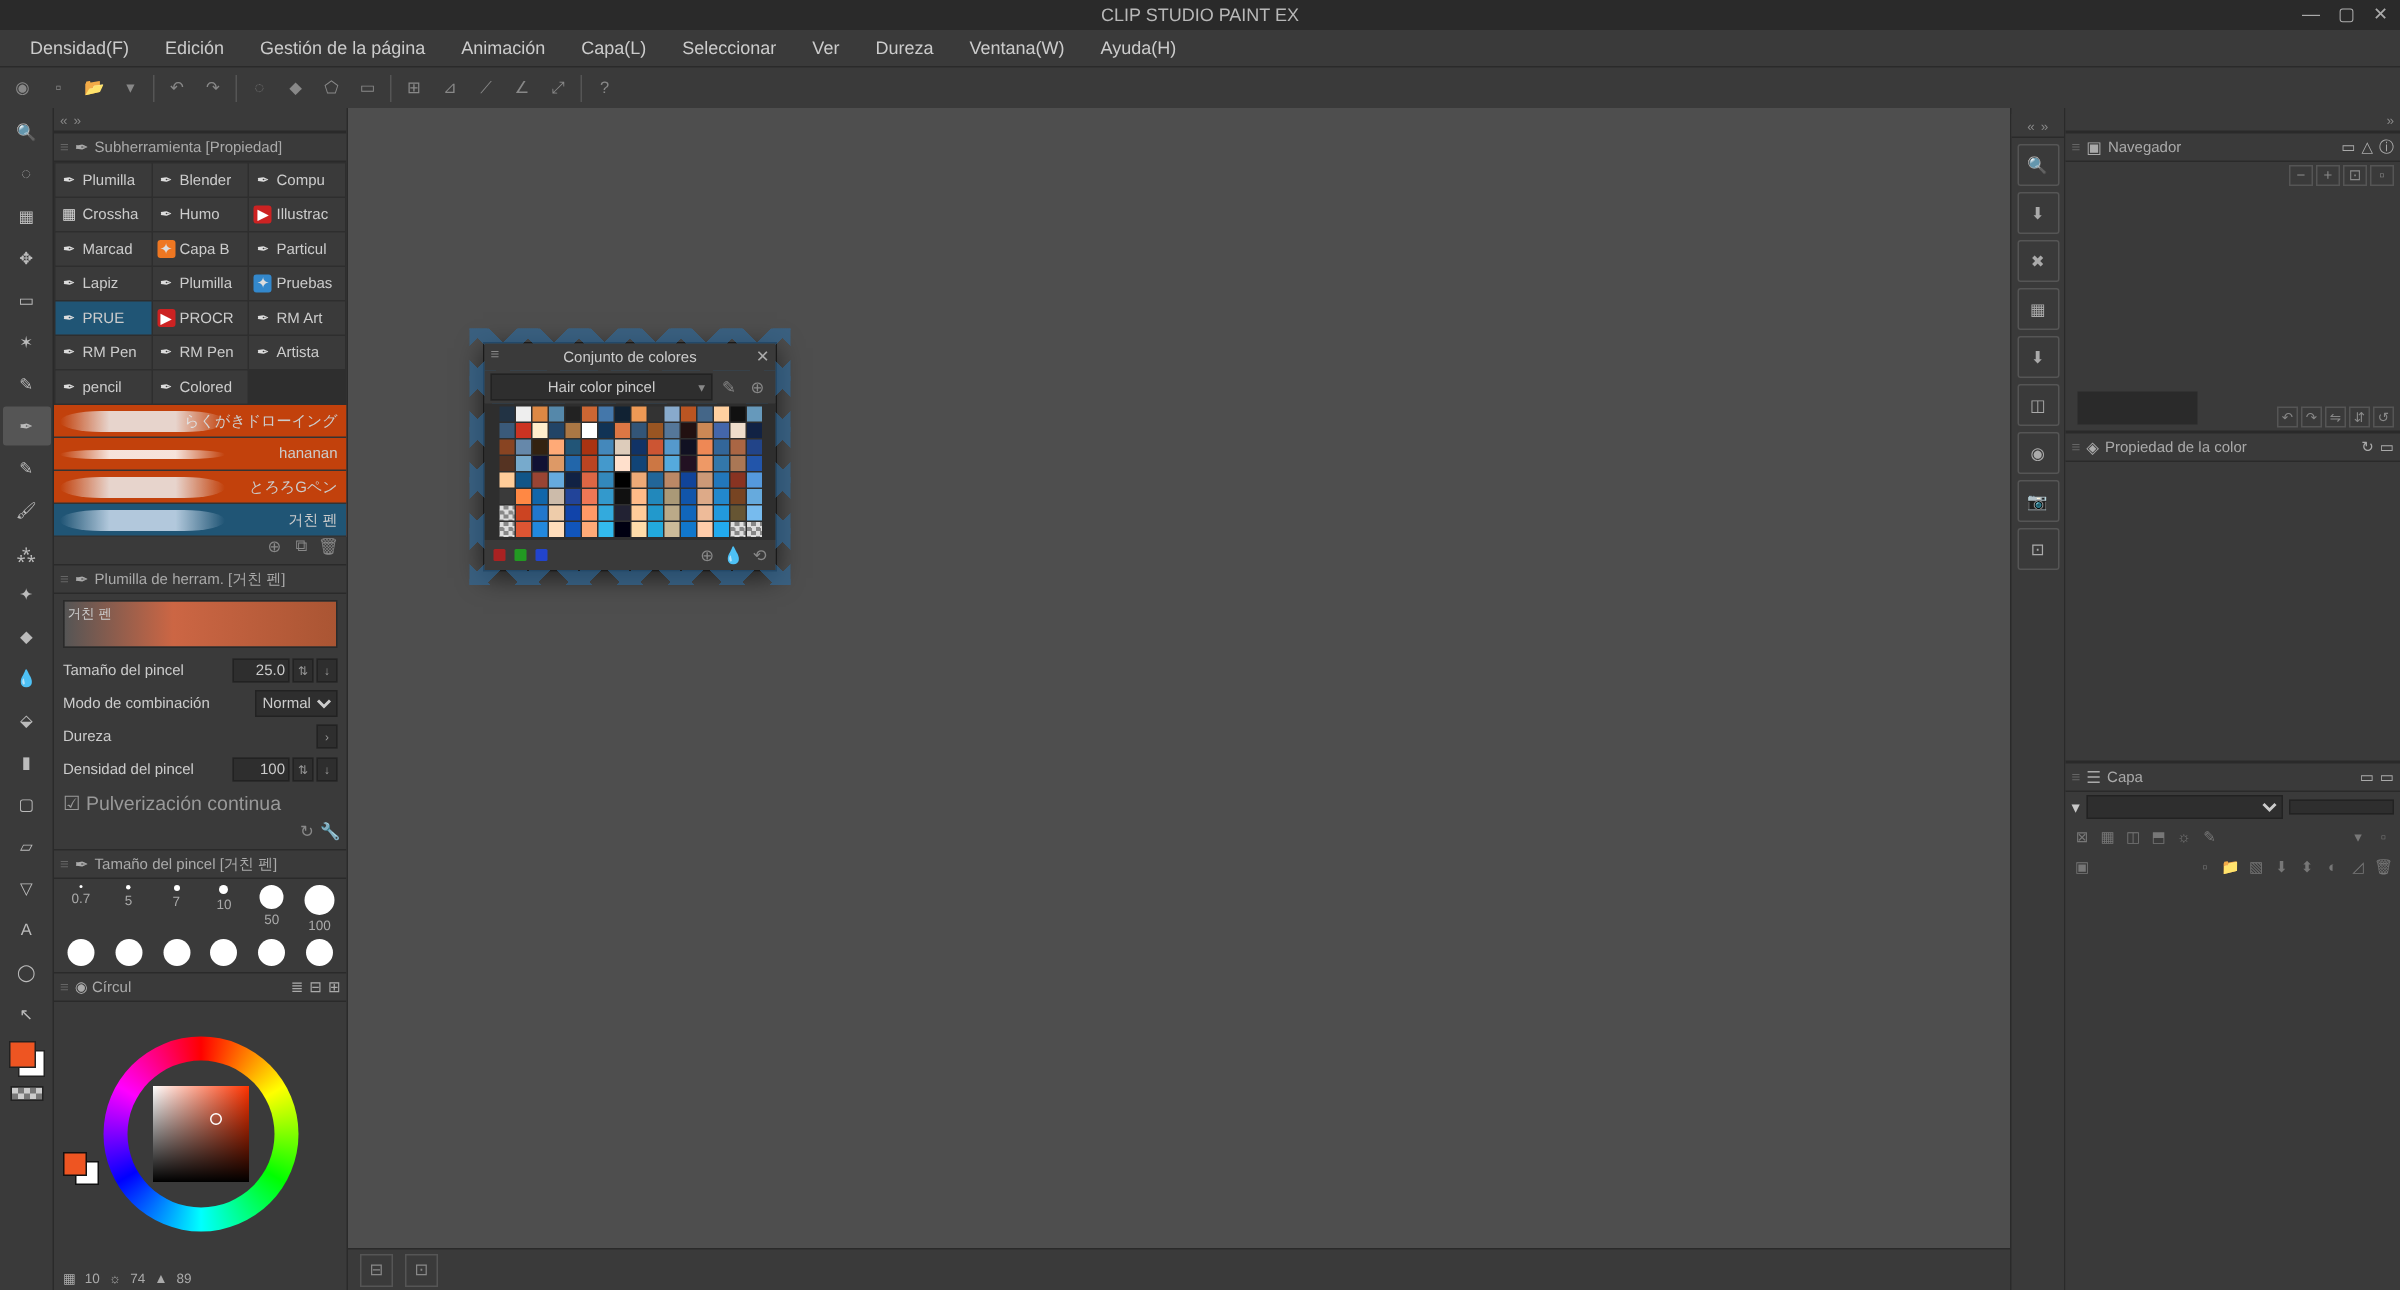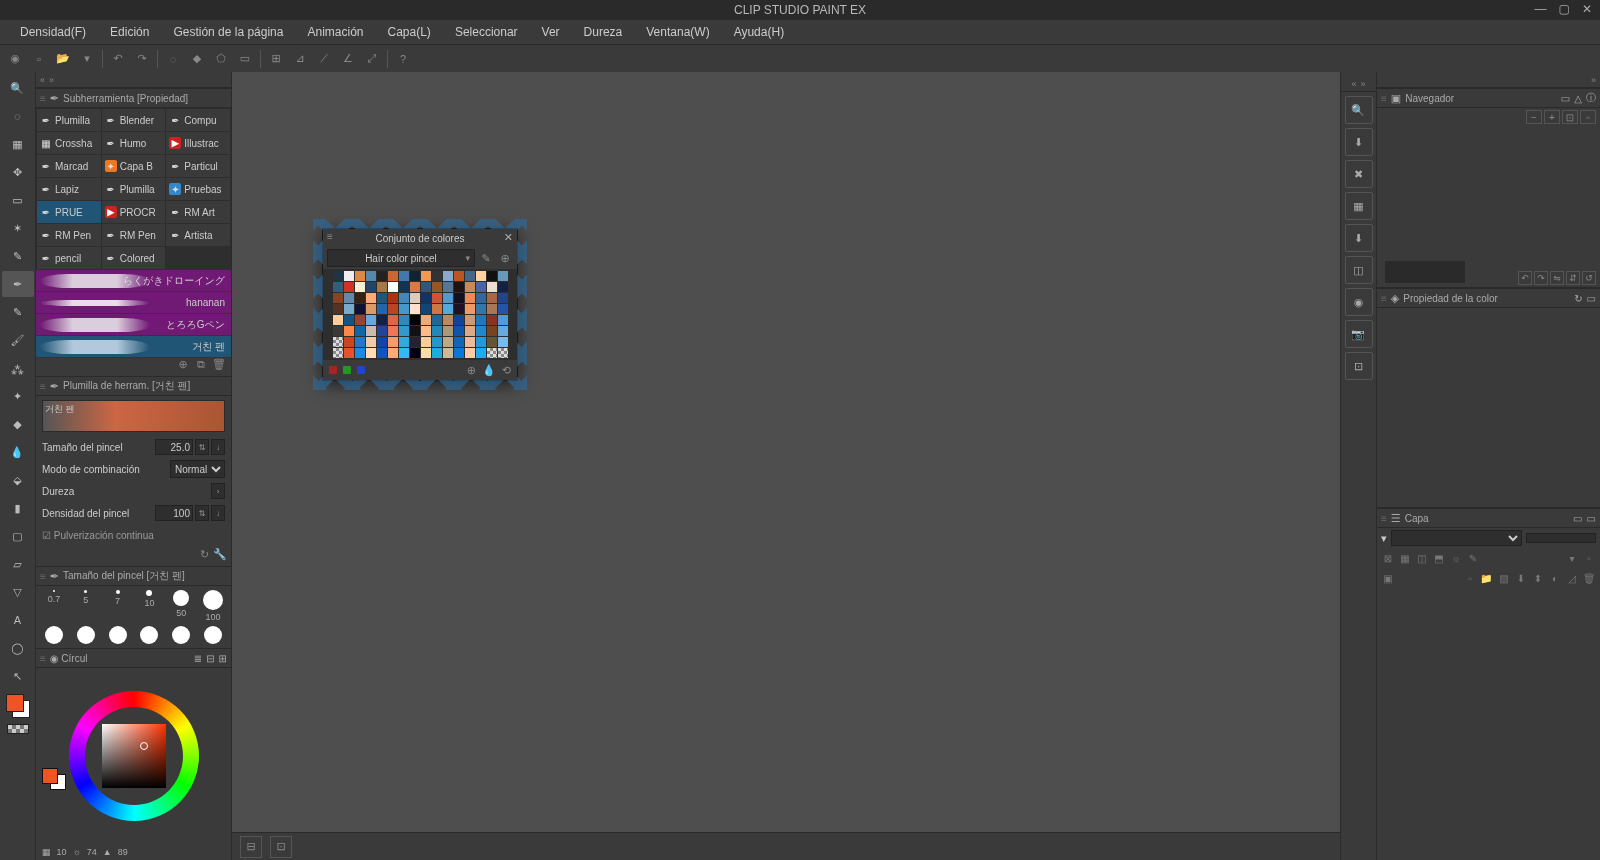--- a/index.html
+++ b/index.html
@@ -35,21 +35,21 @@
 
 .subtool-grid { display: grid; grid-template-columns: 1fr 1fr 1fr; gap: 1px; padding: 1px; background: #2e2e2e; }
 .subtool { height: 22px; display: flex; align-items: center; gap: 3px; padding: 0 3px; background: #3a3a3a; font-size: 10px; color: #ccc; overflow: hidden; white-space: nowrap; cursor: pointer; }
 .subtool.active { background: #205575; }
 .subtool .sico { width: 12px; height: 12px; flex-shrink: 0; display: inline-flex; align-items: center; justify-content: center; color: #ddd; }
 .subtool .sico.orange { background: #ee7722; border-radius: 2px; }
 .subtool .sico.red { background: #cc2222; color: #fff; border-radius: 2px; font-size: 9px; font-weight: bold; }
 .subtool .sico.blue { background: #3388cc; border-radius: 2px; }
 
 
-.brush-list { background: #701a75; }
+.brush-list { background: #c2410c; }
 .brush-item { height: 22px; display: flex; align-items: center; justify-content: space-between; padding: 0 6px 0 8px; color: #ccc; font-size: 10px; cursor: pointer; border-bottom: 1px solid #333; position: relative; }
 .brush-item.selected { background: #205575; }
 .brush-item .stroke { position: absolute; left: 4px; top: 4px; width: 110px; height: 14px; background: linear-gradient(90deg, transparent 0%, #fff 30%, #fff 70%, transparent 100%); border-radius: 50% / 100%; opacity: 0.85; }
 .brush-item.thin .stroke { height: 6px; top: 8px; }
 .brush-item.rough .stroke { background: linear-gradient(90deg, transparent 0%, #eee 30%, #eee 70%, transparent 100%); filter: blur(0.5px); }
 .brush-item.selected .stroke { background: linear-gradient(90deg, transparent 0%, #ccddee 30%, #ccddee 70%, transparent 100%); }
 .brush-item .label { margin-left: auto; }
 .brush-actions { height: 18px; display: flex; justify-content: flex-end; gap: 2px; padding: 0 4px; background: #3a3a3a; }
 .brush-actions span { width: 16px; text-align: center; color: #888; cursor: pointer; font-size: 11px; }
 
@@ -362,21 +362,21 @@
         <span class="arrow">›</span>
       </div>
       <div class="prop-row">
         <span>Densidad del pincel</span>
         <span class="pval">
           <input class="num" value="100" style="">
           <span class="arrow">⇅</span>
           <span class="arrow">↓</span>
         </span>
       </div>
-      <div class="prop-row" style="font-size:10px;color:#999;overflow:hidden">
+      <div class="prop-row" style="font-size:13px;color:#999;overflow:hidden">
         <span>☑ <span>Pulverización continua</span></span>
       </div>
     </div>
     <div class="prop-footer">
       <span>↻</span>
       <span>🔧</span>
     </div>
 
     <div class="panel-header">
       <span class="grip">≡</span>

